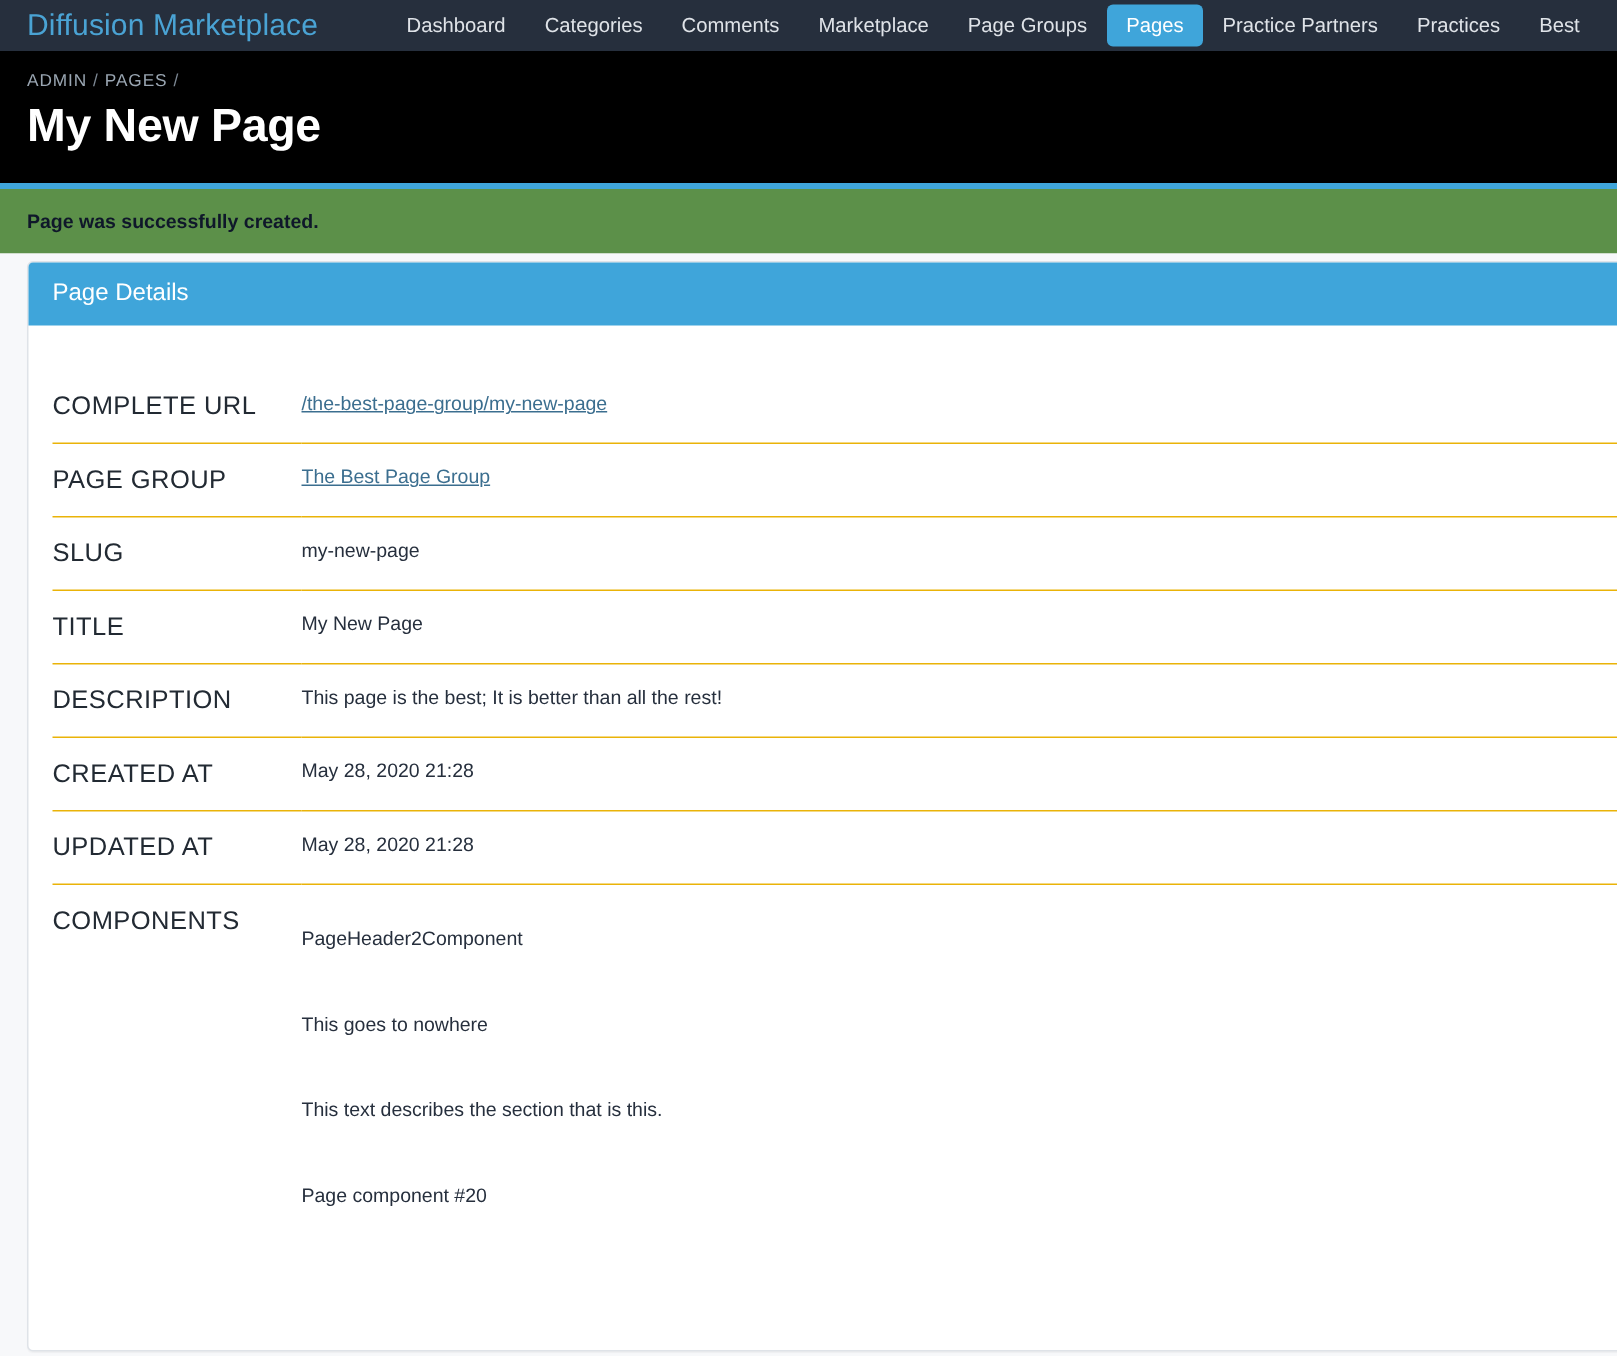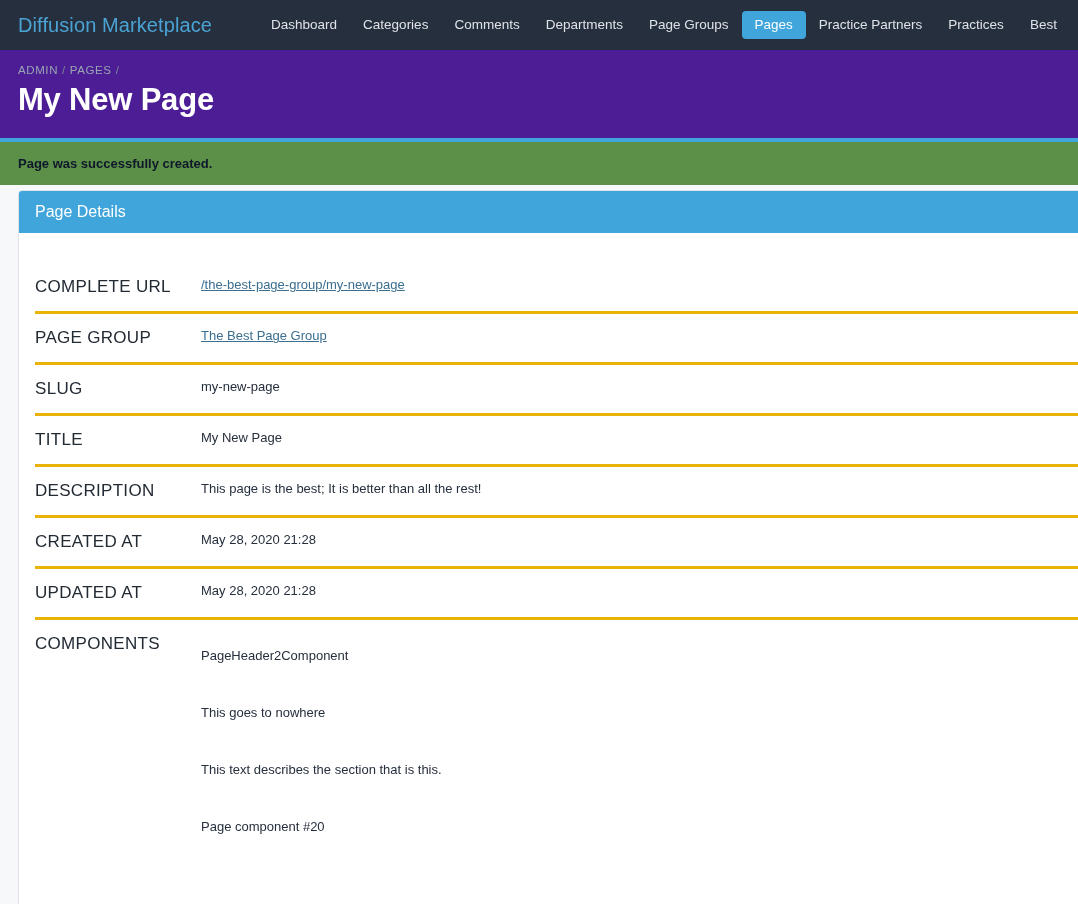--- a/index.html
+++ b/index.html
@@ -11,21 +11,21 @@
     width: 1078px;
     height: 904px;
     overflow: hidden;
     background: #f7f8fa;
     font-family: "Liberation Sans", sans-serif;
     -webkit-font-smoothing: antialiased;
   }
 
   
   .navbar {
-    height: 50px;
+    height: 34px;
     background: #262f3d;
     display: flex;
     align-items: center;
     padding: 0 0 0 18px;
     white-space: nowrap;
   }
   .brand {
     color: #4aa3d4;
     font-size: 20px;
     letter-spacing: 0.1px;
@@ -46,21 +46,21 @@
     border-radius: 4px;
     line-height: 1;
   }
   .nav-link.active {
     background: #3fa5da;
     color: #ffffff;
   }
 
   
   .page-header {
-    background: #4c1d95;
+    background: #000000;
     padding: 14px 18px 22px 18px;
     border-bottom: 4px solid #3fa5da;
   }
   .breadcrumb {
     font-size: 11.5px;
     color: #9aa6b2;
     letter-spacing: 0.6px;
     margin-bottom: 7px;
   }
   .breadcrumb a {
@@ -116,21 +116,21 @@
   .panel-body {
     padding: 30px 16px 40px 16px;
   }
 
   
   table.detail {
     width: 100%;
     border-collapse: collapse;
   }
   table.detail tr td {
-    border-top: 3px solid #eab308;
+    border-top: 1px solid #eab308;
     padding: 14px 8px 14px 0;
     vertical-align: top;
   }
   table.detail tr:first-child td {
     border-top: none;
   }
   td.attr-label {
     width: 166px;
     font-size: 17px;
     color: #222a33;
@@ -165,21 +165,21 @@
 </style>
 </head>
 <body>
 
 <div class="navbar">
   <a class="brand" href="#">Diffusion Marketplace</a>
   <nav class="nav-links">
     <a class="nav-link" href="#">Dashboard</a>
     <a class="nav-link" href="#">Categories</a>
     <a class="nav-link" href="#">Comments</a>
-    <a class="nav-link" href="#">Departments</a>
+    <a class="nav-link" href="#">Marketplace</a>
     <a class="nav-link" href="#">Page Groups</a>
     <a class="nav-link active" href="#">Pages</a>
     <a class="nav-link" href="#">Practice Partners</a>
     <a class="nav-link" href="#">Practices</a>
     <a class="nav-link" href="#">Best</a>
 
   </nav>
 </div>
 
 <div class="page-header">

